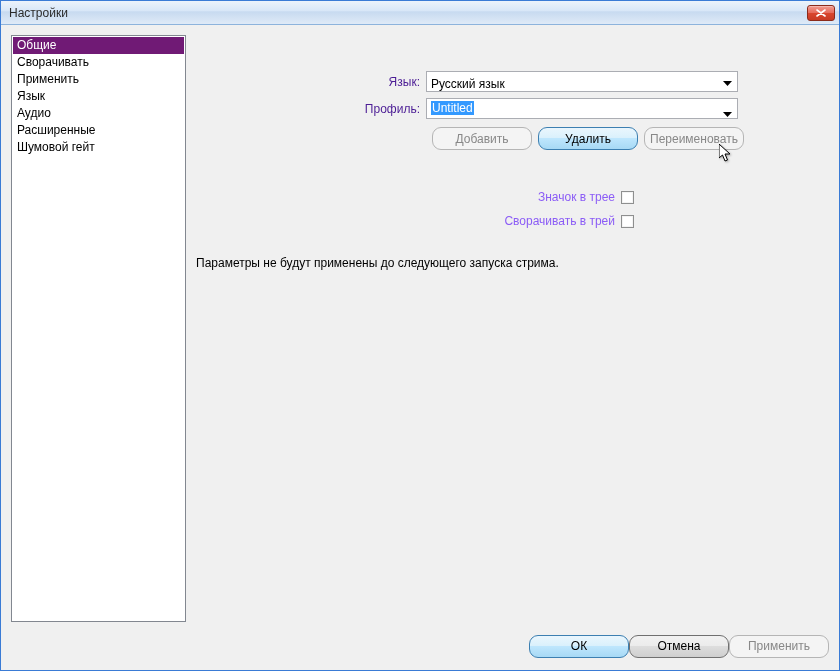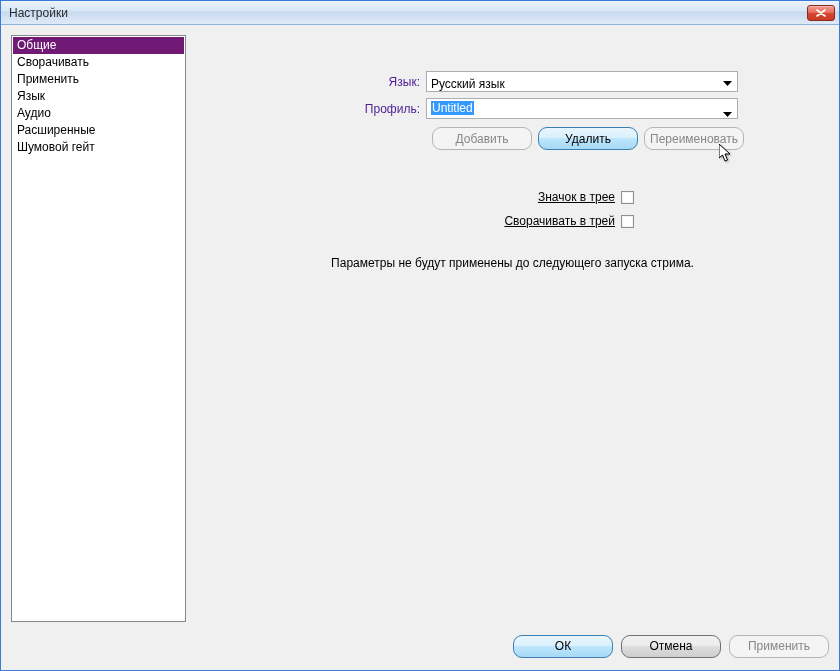--- a/index.html
+++ b/index.html
@@ -150,41 +150,38 @@
   }
   .checkbox-row {
     display: flex;
     align-items: center;
     justify-content: flex-end;
     padding-right: 195px;
     margin-bottom: 10px;
   }
   .checkbox-row .lbl {
     margin-right: 6px;
-    color: #000000;
-    text-decoration: underline;
+    color: #8b5cf6;
   }
   .checkbox {
     width: 13px; height: 13px;
     background: #fff;
     border: 1px solid #8e8f8f;
     box-shadow: inset 0 0 0 1px #f3f3f3;
     cursor: pointer;
   }
   .info-text {
     margin-top: 28px;
     color: #000;
-    text-align: center;
   }
   .footer {
     height: 42px;
     display: flex;
     align-items: center;
     justify-content: flex-end;
-    gap: 8px;
     padding: 0 10px 6px 0;
     margin-left: 20px;
   }
   .cursor {
     position: absolute;
     left: 718px;
     top: 143px;
     pointer-events: none;
   }
   .cursor svg { display:block; filter: drop-shadow(1px 1px 1px rgba(0,0,0,.3)); }

